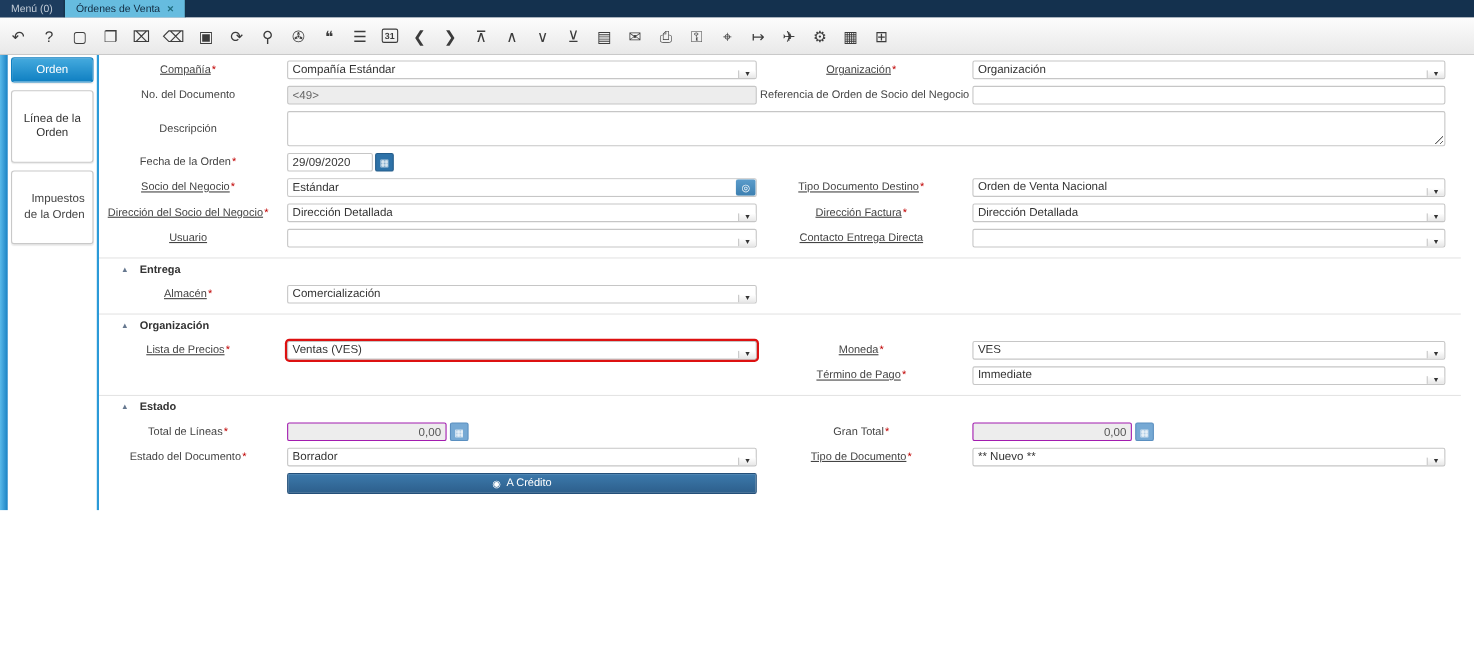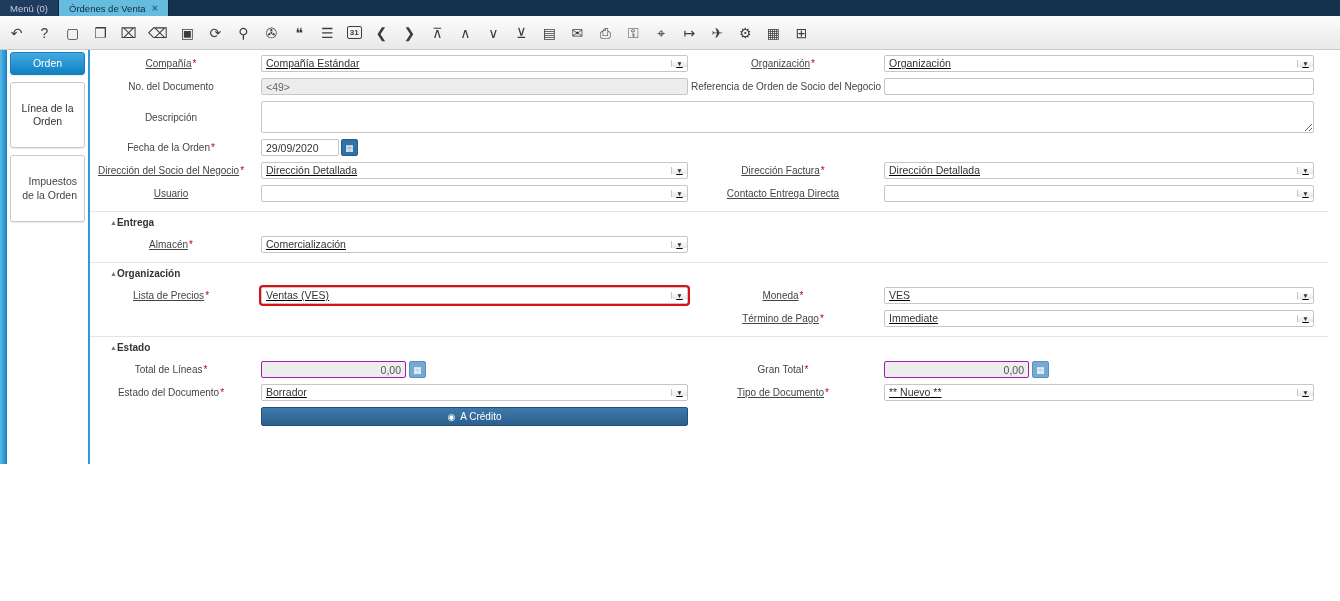--- a/index.html
+++ b/index.html
@@ -40,21 +40,21 @@
         align-items:center;margin-bottom:6px;}
   .lbl{font-size:10px;color:#444;text-align:center;padding-right:6px;white-space:nowrap;line-height:1.1;}
   .lbl.link .t{text-decoration:underline;}
   .req{color:#c00000;margin-left:1px;}
 
   .txt{box-sizing:border-box;height:17px;width:100%;border:1px solid #c6c6c6;border-radius:2px;
        font:10.5px "Liberation Sans",sans-serif;padding:0 4px;color:#333;outline:none;background:#fff;}
   .ro{background:#ededed;color:#666;}
 
   .combo{box-sizing:border-box;height:17px;border:1px solid #c6c6c6;border-radius:2px;background:#fff;
-         display:flex;align-items:center;overflow:hidden;text-decoration:underline;}
+         display:flex;align-items:flex-end;overflow:hidden;}
   .cval{flex:1;font-size:10.5px;line-height:15px;padding:0 4px;color:#333;white-space:nowrap;overflow:hidden;}
   .cbtn{flex:none;width:15px;display:flex;align-items:center;justify-content:center;font-size:6.5px;
         color:#333;border-left:1px solid #c6c6c6;background:linear-gradient(#fff,#e7e7e7);cursor:pointer;}
   .combo.red-box{box-shadow:0 0 0 2px #dd1111;}
 
   .datewrap{display:flex;gap:2px;align-items:center;}
   .date{width:78px;flex:none;}
   .sqbtn{width:17px;height:17px;box-sizing:border-box;display:flex;align-items:center;
          justify-content:center;border-radius:2px;cursor:pointer;flex:none;}
   .sqbtn.blue{background:#2e72a8;color:#fff;font-size:9px;border:1px solid #245c8a;}
@@ -67,21 +67,21 @@
   .numwrap{display:flex;gap:3px;align-items:center;}
   .num{box-sizing:border-box;width:145px;height:17px;background:#ededed;border:1px solid #a21caf;
        border-radius:2px;font:10.5px "Liberation Sans",sans-serif;text-align:right;padding:0 4px;color:#555;}
   .calcbtn{width:17px;height:17px;box-sizing:border-box;background:#76a9d4;border:1px solid #5a8fc0;
        border-radius:2px;color:#fff;font-size:9px;display:flex;align-items:center;justify-content:center;cursor:pointer;flex:none;}
 
   .tarea{box-sizing:border-box;grid-column:2 / span 3;height:32px;border:1px solid #c6c6c6;border-radius:2px;
          font:10.5px "Liberation Sans",sans-serif;padding:2px 4px;color:#333;resize:both;}
 
   .section{border-top:1px solid #e4e4e4;margin-top:9px;padding-top:3px;}
-  .sec-h{display:flex;align-items:center;gap:0;padding:2px 0 8px 20px;font-size:10px;font-weight:bold;color:#333;}
+  .sec-h{display:flex;align-items:center;gap:10px;padding:2px 0 8px 20px;font-size:10px;font-weight:bold;color:#333;}
   .tri{font-size:7px;color:#66788f;cursor:pointer;}
 
   .credit{grid-column:2;height:17px;background:linear-gradient(#3c79ab,#2d5f8c);border:1px solid #234f79;
           border-radius:2px;color:#fff;font-size:10px;display:flex;align-items:center;justify-content:center;
           gap:5px;cursor:pointer;}
   .credit .cicon{font-size:9px;}
 </style>
 </head>
 <body>
 
@@ -170,20 +170,34 @@
       <div class="frow" data-name="row-fecha">
         <div class="lbl" data-name="fecha-label"><span class="t">Fecha de la Orden</span><span class="req" data-name="required-marker">*</span></div>
         <div class="datewrap" data-name="fecha-field">
           <input class="txt date" data-name="fecha-input" value="29/09/2020" style="">
           <span class="sqbtn blue" data-name="calendar-button">
               <span data-name="calendar-icon">▦</span>
             </span>
         </div>
       </div>
 
+      <div class="frow" data-name="row-socio-tipodoc">
+        <div class="lbl link" data-name="socio-label"><span class="t">Socio del Negocio</span><span class="req" data-name="required-marker">*</span></div>
+        <div class="search" data-name="socio-field">
+          <input data-name="socio-input" value="Estándar" style="">
+          <span class="sbtn" data-name="business-partner-search-button">
+              <span data-name="search-icon">◎</span>
+            </span>
+        </div>
+        <div class="lbl link" data-name="tipo-doc-destino-label"><span class="t">Tipo Documento Destino</span><span class="req" data-name="required-marker">*</span></div>
+        <div class="combo" data-name="tipo-doc-destino-field">
+          <span class="cval" data-name="tipo-doc-destino-value">Orden de Venta Nacional</span>
+          <span class="cbtn" data-name="chevron-down-icon">▼</span>
+        </div>
+      </div>
 
       <div class="frow" data-name="row-direcciones">
         <div class="lbl link" data-name="dir-socio-label"><span class="t">Dirección del Socio del Negocio</span><span class="req" data-name="required-marker">*</span></div>
         <div class="combo" data-name="dir-socio-field">
           <span class="cval" data-name="dir-socio-value">Dirección Detallada</span>
           <span class="cbtn" data-name="chevron-down-icon">▼</span>
         </div>
         <div class="lbl link" data-name="dir-factura-label"><span class="t">Dirección Factura</span><span class="req" data-name="required-marker">*</span></div>
         <div class="combo" data-name="dir-factura-field">
           <span class="cval" data-name="dir-factura-value">Dirección Detallada</span>

